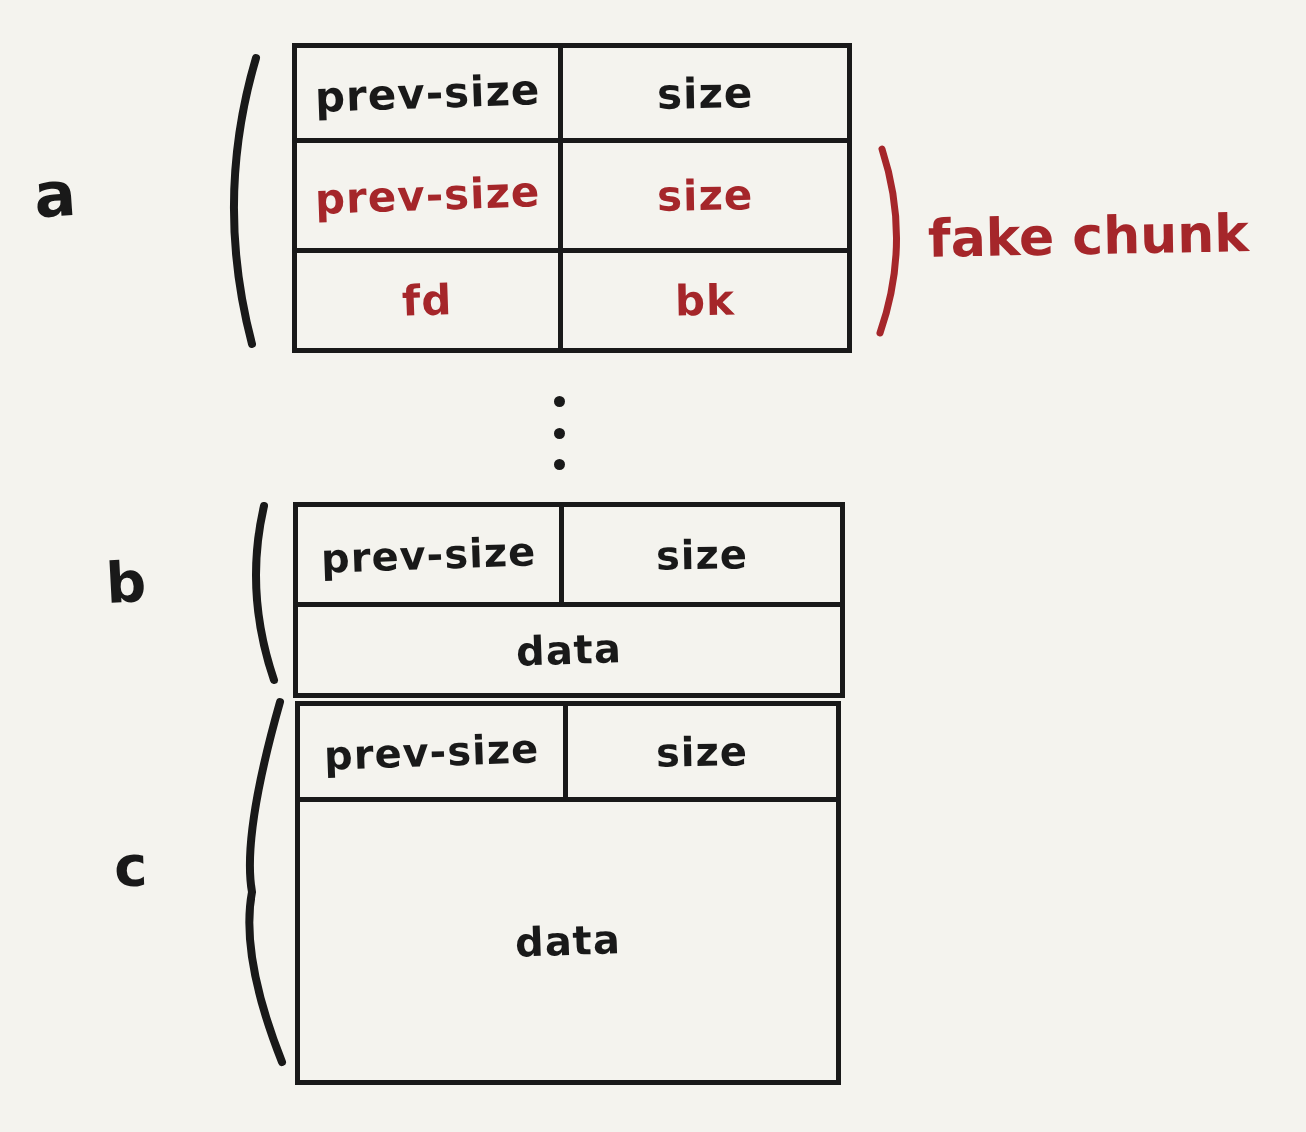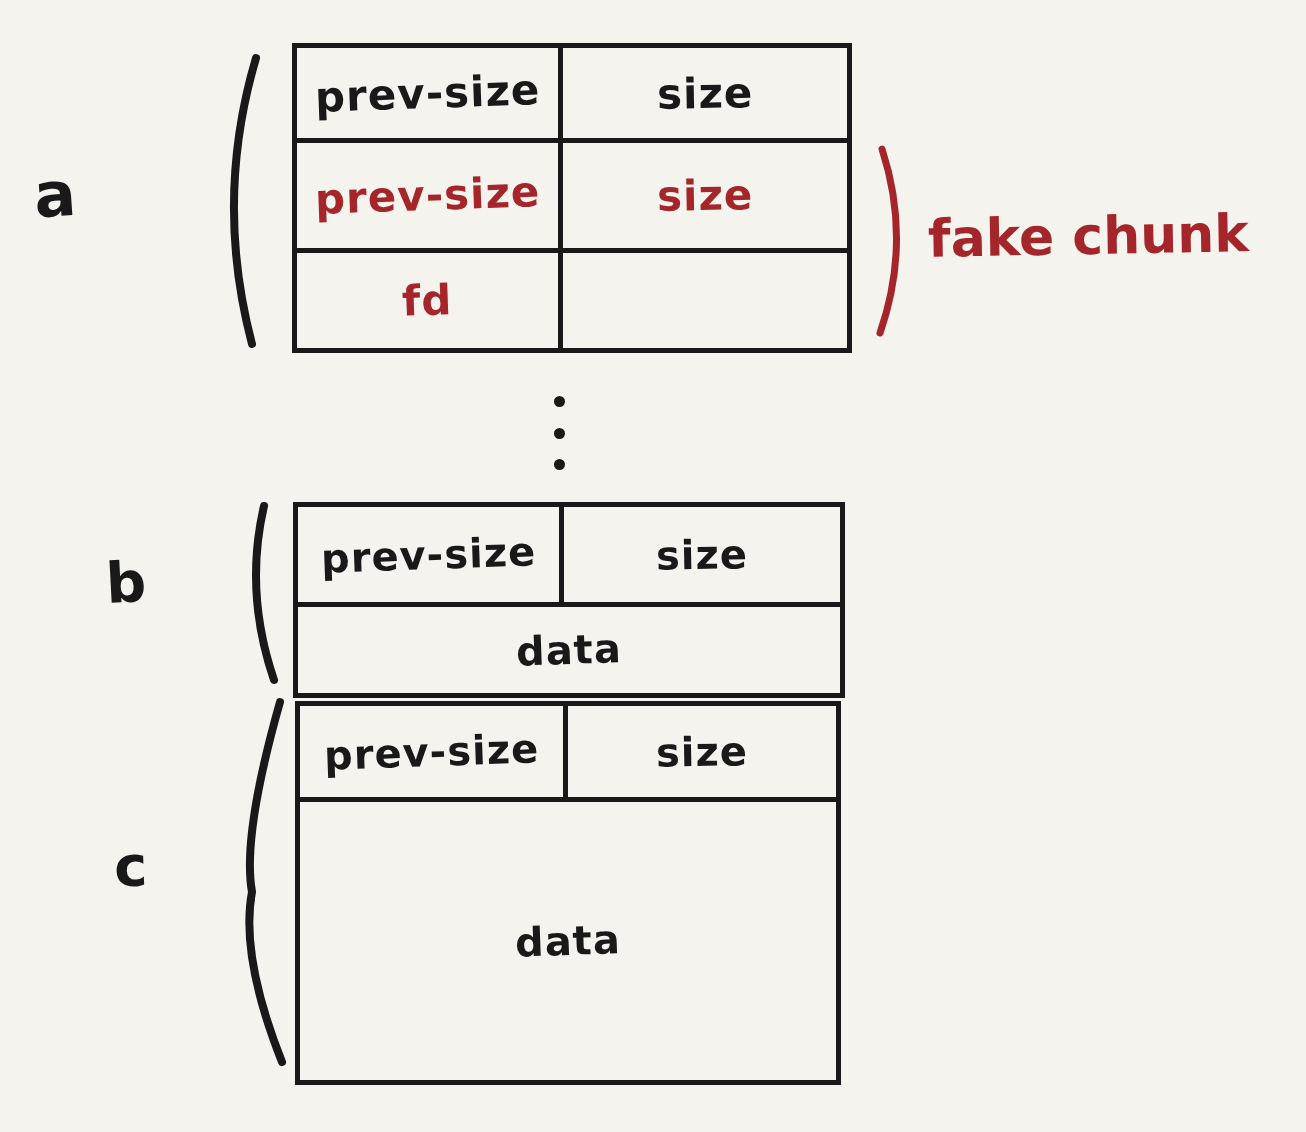--- a/index.html
+++ b/index.html
@@ -107,20 +107,23 @@
         <span class="hand">prev-size</span>
       </div>
       <div class="cell right red">
         <span class="hand2">size</span>
       </div>
     </div>
     <div class="row r3">
       <div class="cell left red">
         <span class="hand">fd</span>
       </div>
+      <div class="cell right red">
+        <span class="hand2">bk</span>
+      </div>
     </div>
   </div>
 
   <svg class="paren red-paren" style="left:872px;top:142px;" width="46" height="198" viewBox="0 0 46 198">
     <path d="M 10,7 Q 40,99 8,191"></path>
   </svg>
 
   <div class="annotation">fake chunk</div>
 
   <div class="vdots">

